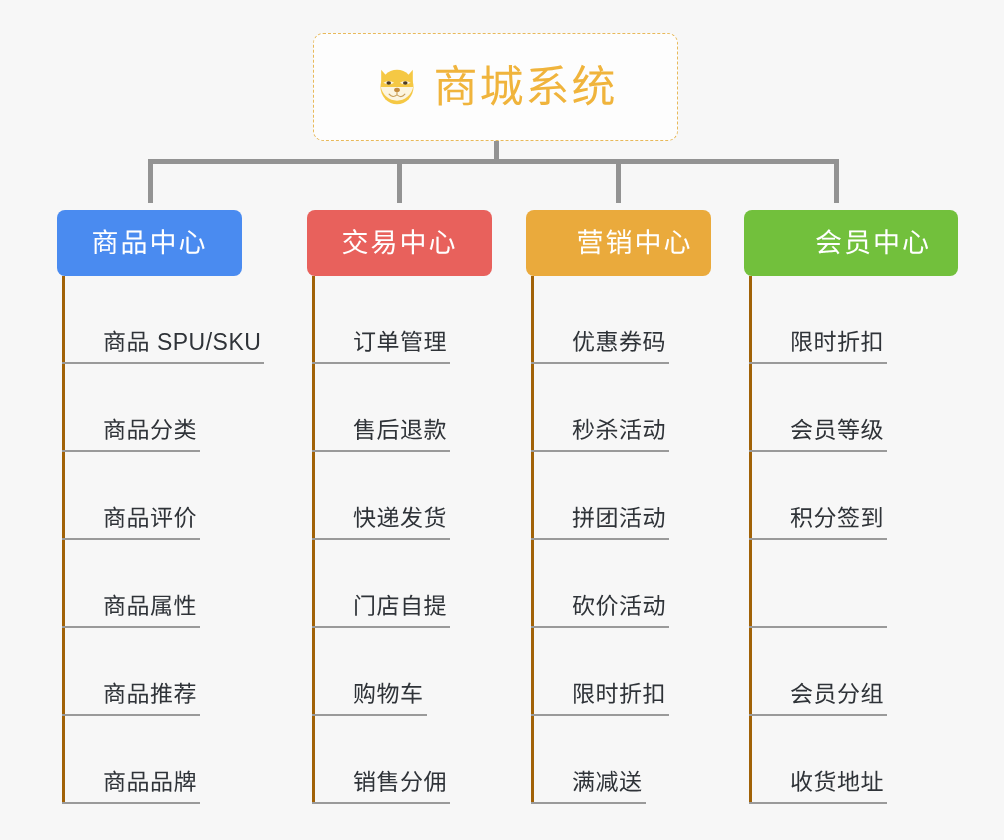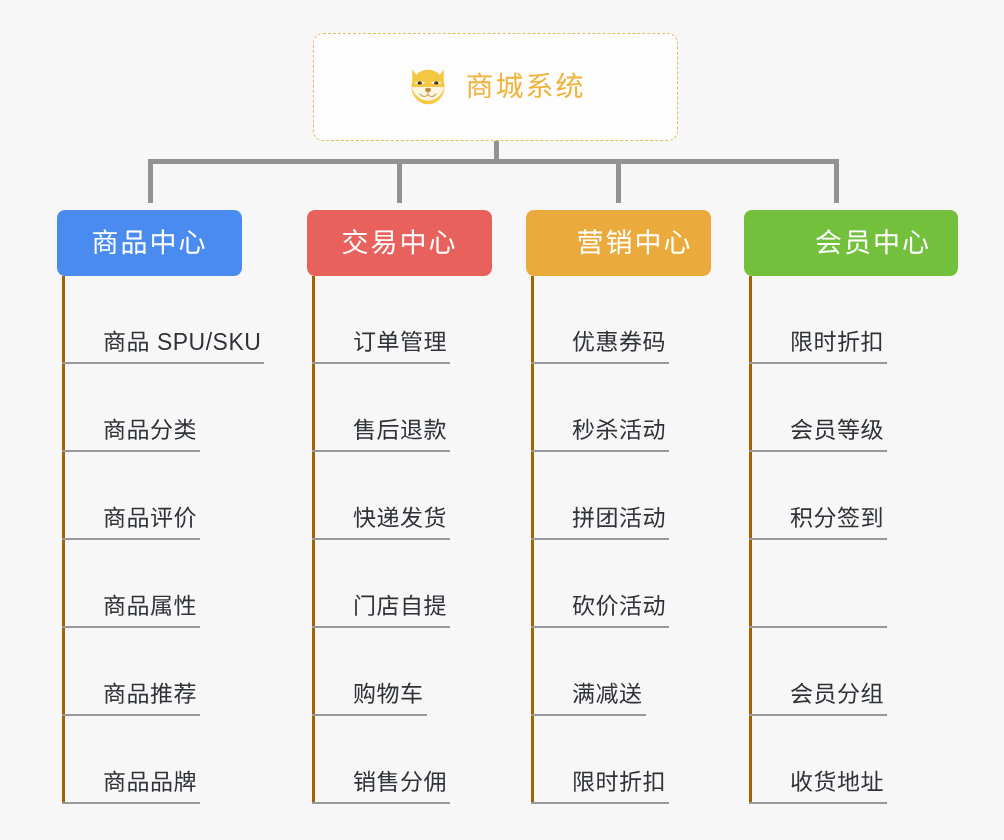--- a/index.html
+++ b/index.html
@@ -31,21 +31,21 @@
     box-sizing: border-box;
     background: #fdfdfd;
     border: 1px dashed #e8b95a;
     border-radius: 10px;
     display: flex;
     align-items: center;
     justify-content: center;
     gap: 14px;
   }
   .root-title {
-    font-size: 28px;
+    font-size: 44px;
     color: #f0b43c;
     letter-spacing: 2px;
     line-height: 1;
     white-space: nowrap;
   }
   .dog-emoji {
     width: 46px;
     height: 46px;
     flex: 0 0 46px;
     display: block;
@@ -221,27 +221,27 @@
         </div>
       <div class="leaf">
           <span class="leaf-label">拼团活动</span>
           <span class="leaf-rule" style="width: 138px;"></span>
         </div>
       <div class="leaf">
           <span class="leaf-label">砍价活动</span>
           <span class="leaf-rule" style="width: 138px;"></span>
         </div>
       <div class="leaf">
+          <span class="leaf-label">限时折扣</span>
+          <span class="leaf-rule" style="width: 138px;"></span>
+        </div>
+      <div class="leaf">
           <span class="leaf-label">满减送</span>
           <span class="leaf-rule" style="width: 115px;"></span>
         </div>
-      <div class="leaf">
-          <span class="leaf-label">限时折扣</span>
-          <span class="leaf-rule" style="width: 138px;"></span>
-        </div>
     </div>
   </div>
 
   <div class="column col-4">
     <div class="cat-box" style="background-color: rgb(114, 192, 60);">会员中心</div>
     <div class="branch">
       <div class="leaf">
           <span class="leaf-label">限时折扣</span>
           <span class="leaf-rule" style="width: 138px;"></span>
         </div>

